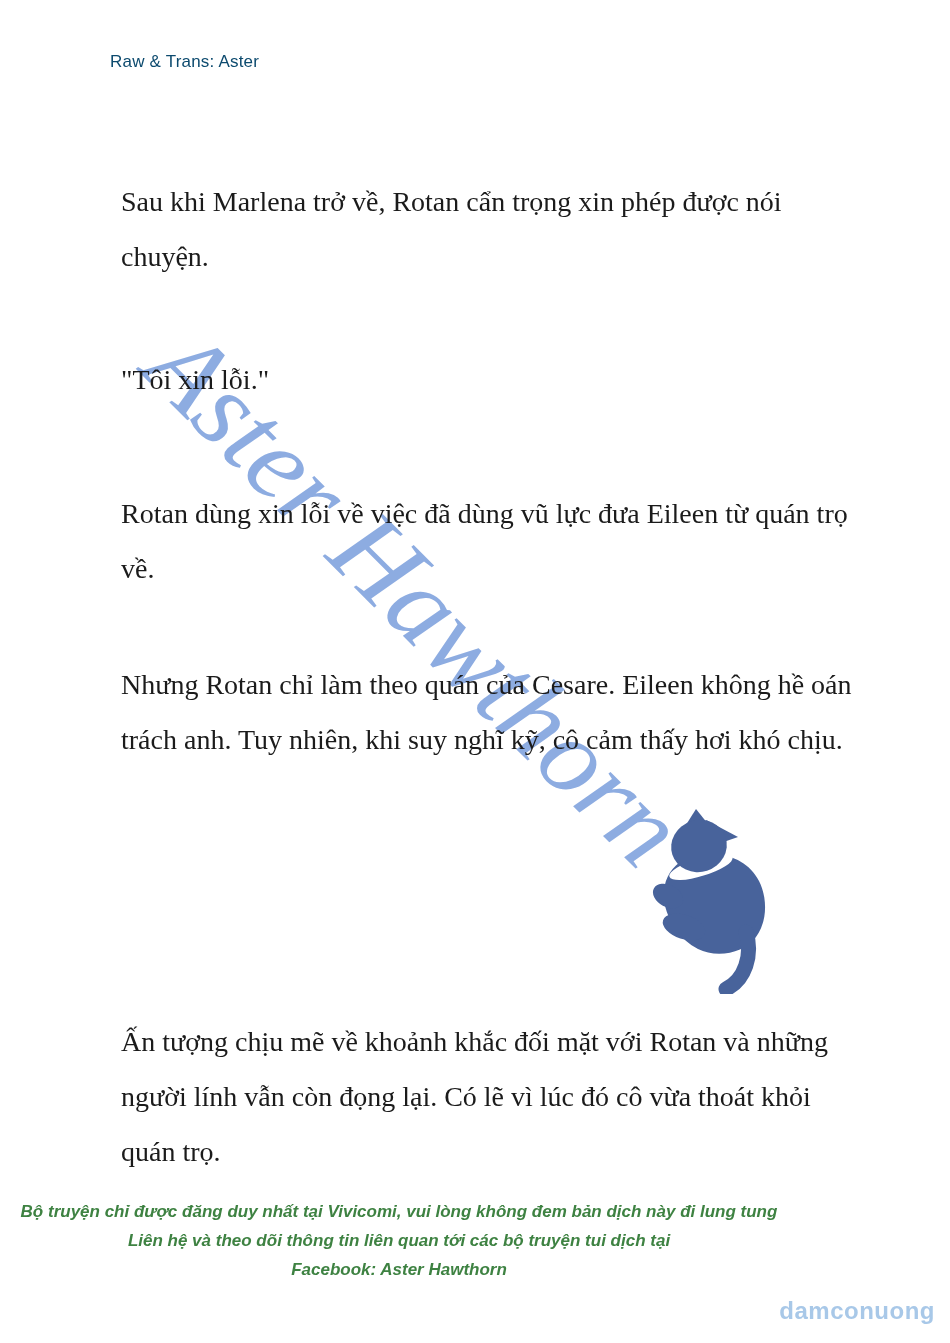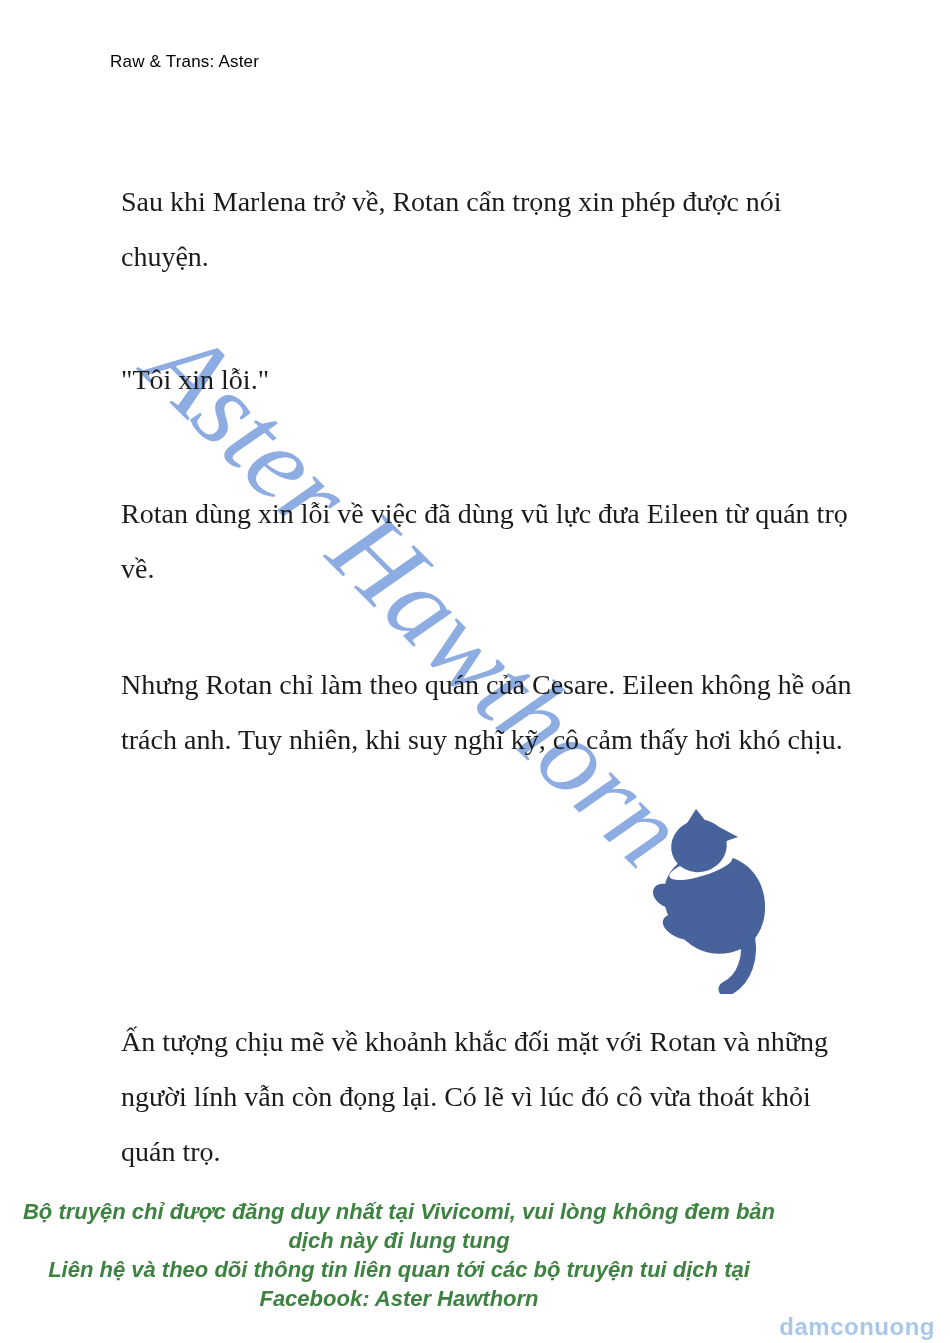--- a/index.html
+++ b/index.html
@@ -8,21 +8,21 @@
     background: #ffffff;
     font-family: "Liberation Serif", "DejaVu Serif", serif;
     position: relative;
     overflow: hidden;
   }
   .page { position: absolute; inset: 0; background: #ffffff; }
 
   .credits-header {
     position: absolute; left: 110px; top: 52px;
     font-family: "Liberation Sans", "DejaVu Sans", sans-serif;
-    font-size: 17px; color: #000000; letter-spacing: 0.2px;
+    font-size: 17px; color: #0c4a6e; letter-spacing: 0.2px;
   }
 
   .watermark {
     position: absolute; left: 205px; top: 308px;
     font-family: "Liberation Serif", "DejaVu Serif", serif;
     font-style: italic;
     font-size: 110px; line-height: 110px;
     color: rgba(116, 154, 219, 0.82);
     transform: rotate(45deg);
     transform-origin: 0 0;
@@ -40,21 +40,21 @@
   .q1 { top: 344px; }
   .p2 { top: 478px; }
   .p3 { top: 649px; }
   .q2 { top: 877px; }
   .p4 { top: 1006px; }
 
   .footer-note {
     position: absolute; left: 0; top: 1197px; width: 798px;
     text-align: center;
     font-family: "Liberation Sans", "DejaVu Sans", sans-serif;
-    font-size: 22px; line-height: 29px;
+    font-size: 17px; line-height: 29px;
     font-weight: bold; font-style: italic;
     color: #3e8242;
     z-index: 2;
   }
 
   .cat { position: absolute; left: 650px; top: 808px; z-index: 3; }
 
   .vcomycs-logo {
     position: absolute; left: 14px; top: 1288px;
     font-family: "Liberation Sans", "DejaVu Sans", sans-serif;
@@ -66,21 +66,20 @@
   .vcomycs-logo .logo-rest { font-size: 33px; }
   .logo-swash { display: block; margin-left: 38px; margin-top: -4px; }
 
   .site-tag {
     position: absolute; right: 15px; top: 1297px;
     font-family: "Liberation Sans", "DejaVu Sans", sans-serif;
     font-size: 24px; font-weight: bold; letter-spacing: 0.5px;
     color: #a8c8e8;
     text-shadow: 0 0 2px #ffffff, 0 0 5px rgba(255,255,255,0.95);
     z-index: 3;
-    margin-top: 16px;
   }
 </style>
 </head>
 <body>
 
 <div class="page">
 
   <div class="credits-header">Raw &amp; Trans: Aster</div>
 
   <div class="watermark">Aster Hawthorn</div>

